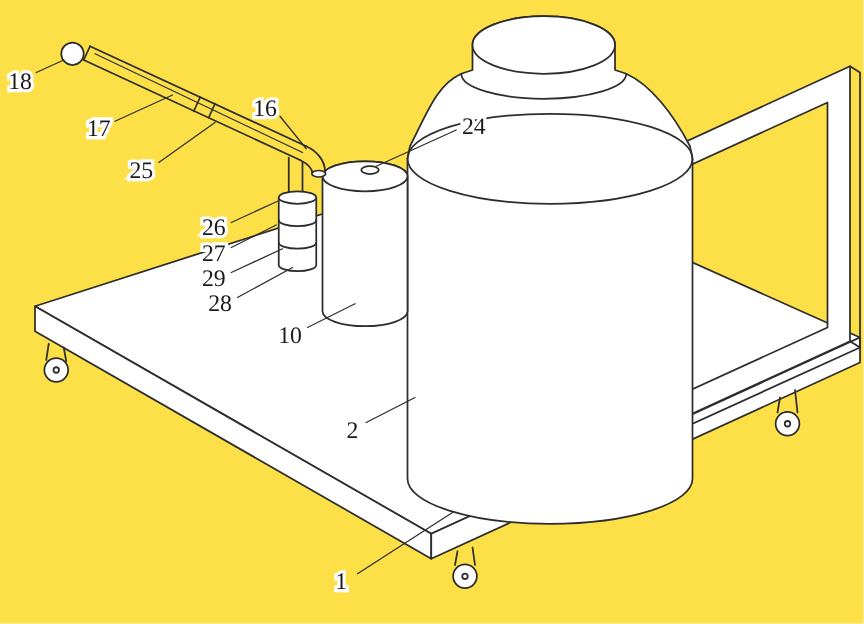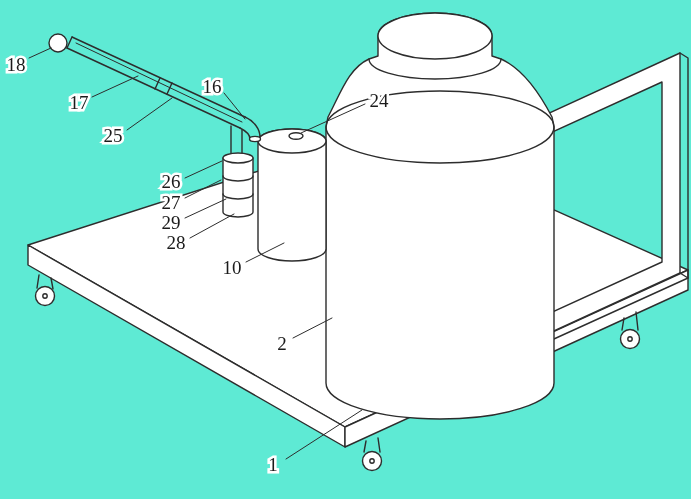--- a/index.html
+++ b/index.html
@@ -5,21 +5,21 @@
   html, body {
     margin: 0;
     padding: 0;
     background: #ffffff;
     font-family: "Liberation Serif", serif;
   }
   .canvas {
     position: relative;
     width: 691px;
     height: 499px;
-    background: #5eead4;
+    background: #fde047;
     overflow: hidden;
   }
   svg { display: block; }
   .lbl {
     font-family: "Liberation Serif", serif;
     font-size: 19px;
     fill: #1b1b1b;
     stroke: #ffffff;
     stroke-width: 5px;
     paint-order: stroke;

